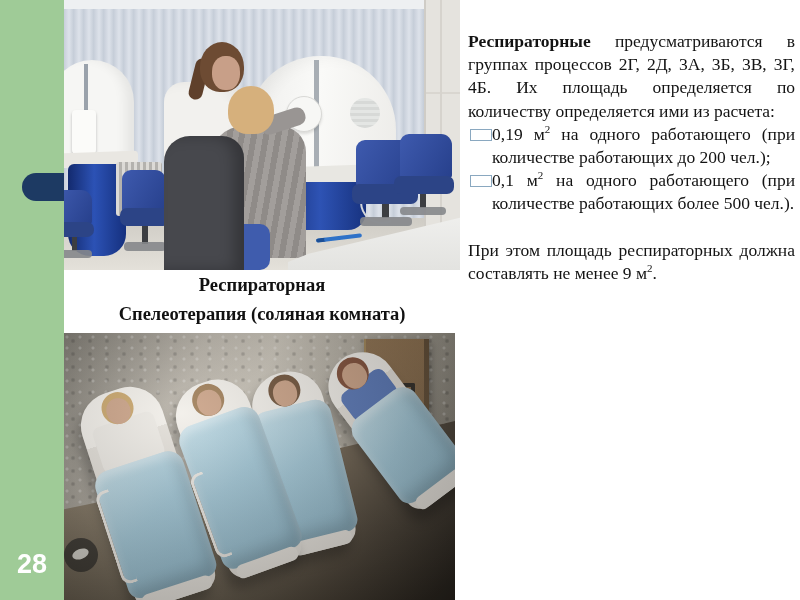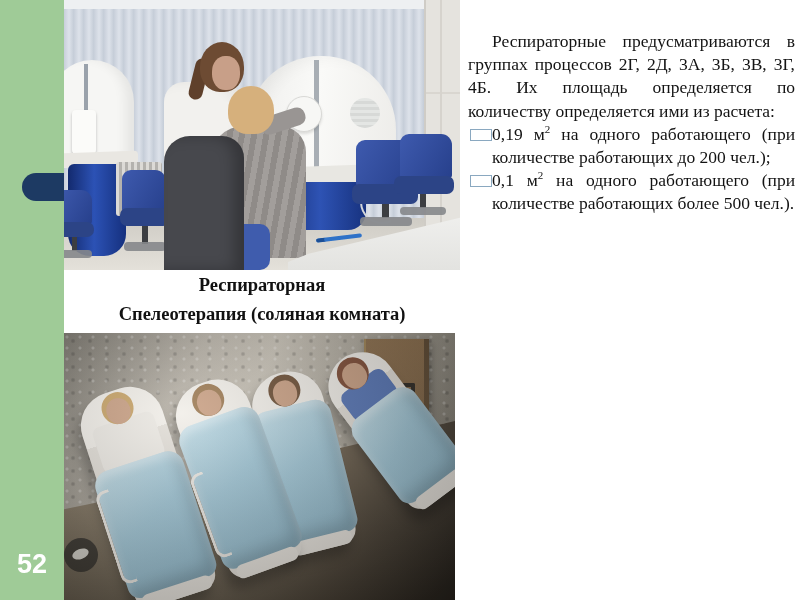--- a/index.html
+++ b/index.html
@@ -178,32 +178,32 @@
   
   .text-col{left:468px;top:30px;width:327px;font-size:17.5px;line-height:23.2px;
      text-align:justify;}
   .text-col p{margin:0;}
   .bullet-row{display:flex;align-items:flex-start;}
   .bullet-glyph{flex:0 0 22px;margin-left:2px;margin-top:6px;width:8px;height:12px;
      border:1.3px solid var(--bullet,#8aa8c0);box-sizing:border-box;display:inline-block;}
   .bullet-text{flex:1;text-align:justify;}
   .closing{margin-top:23px !important;}
   sup{font-size:11px;line-height:0;vertical-align:super;}
-  b{font-weight:normal;margin-left:24px;}
+  b{font-weight:bold;}
 
   .z0{z-index:0}.z1{z-index:1}.z2{z-index:2}.z3{z-index:3}.z4{z-index:4}.z5{z-index:5}.z6{z-index:6}.z7{z-index:7}
 </style>
 </head>
 <body>
 
 <div class="slide">
 
   <div class="abs green-bar"></div>
   <div class="abs pill"></div>
-  <div class="abs page-number">52</div>
+  <div class="abs page-number">28</div>
 
   <div class="abs photo-top">
     <div class="abs blinds z0"></div>
     <div class="abs valance z0"></div>
     <div class="abs floor-top z1"></div>
     <div class="abs wall-right z1"></div>
 
     <div class="abs podl-dome z2"></div>
     <div class="abs podl-pole z2"></div>
     <div class="abs podl-device z2"></div>
@@ -322,15 +322,16 @@
 
     <div class="bullet-row">
       <span class="bullet-glyph"></span>
       <p class="bullet-text"><span>0,19 м</span><sup>2</sup><span> на одного работающего (при количестве работающих до 200 чел.);</span></p>
     </div>
     <div class="bullet-row">
       <span class="bullet-glyph"></span>
       <p class="bullet-text"><span>0,1 м</span><sup>2</sup><span> на одного работающего (при количестве работающих более 500 чел.).</span></p>
     </div>
 
+    <p class="closing"><span>При этом площадь респираторных должна составлять не менее 9 м</span><sup>2</sup><span>.</span></p>
   </div>
 
 </div>
 
 </body></html>

